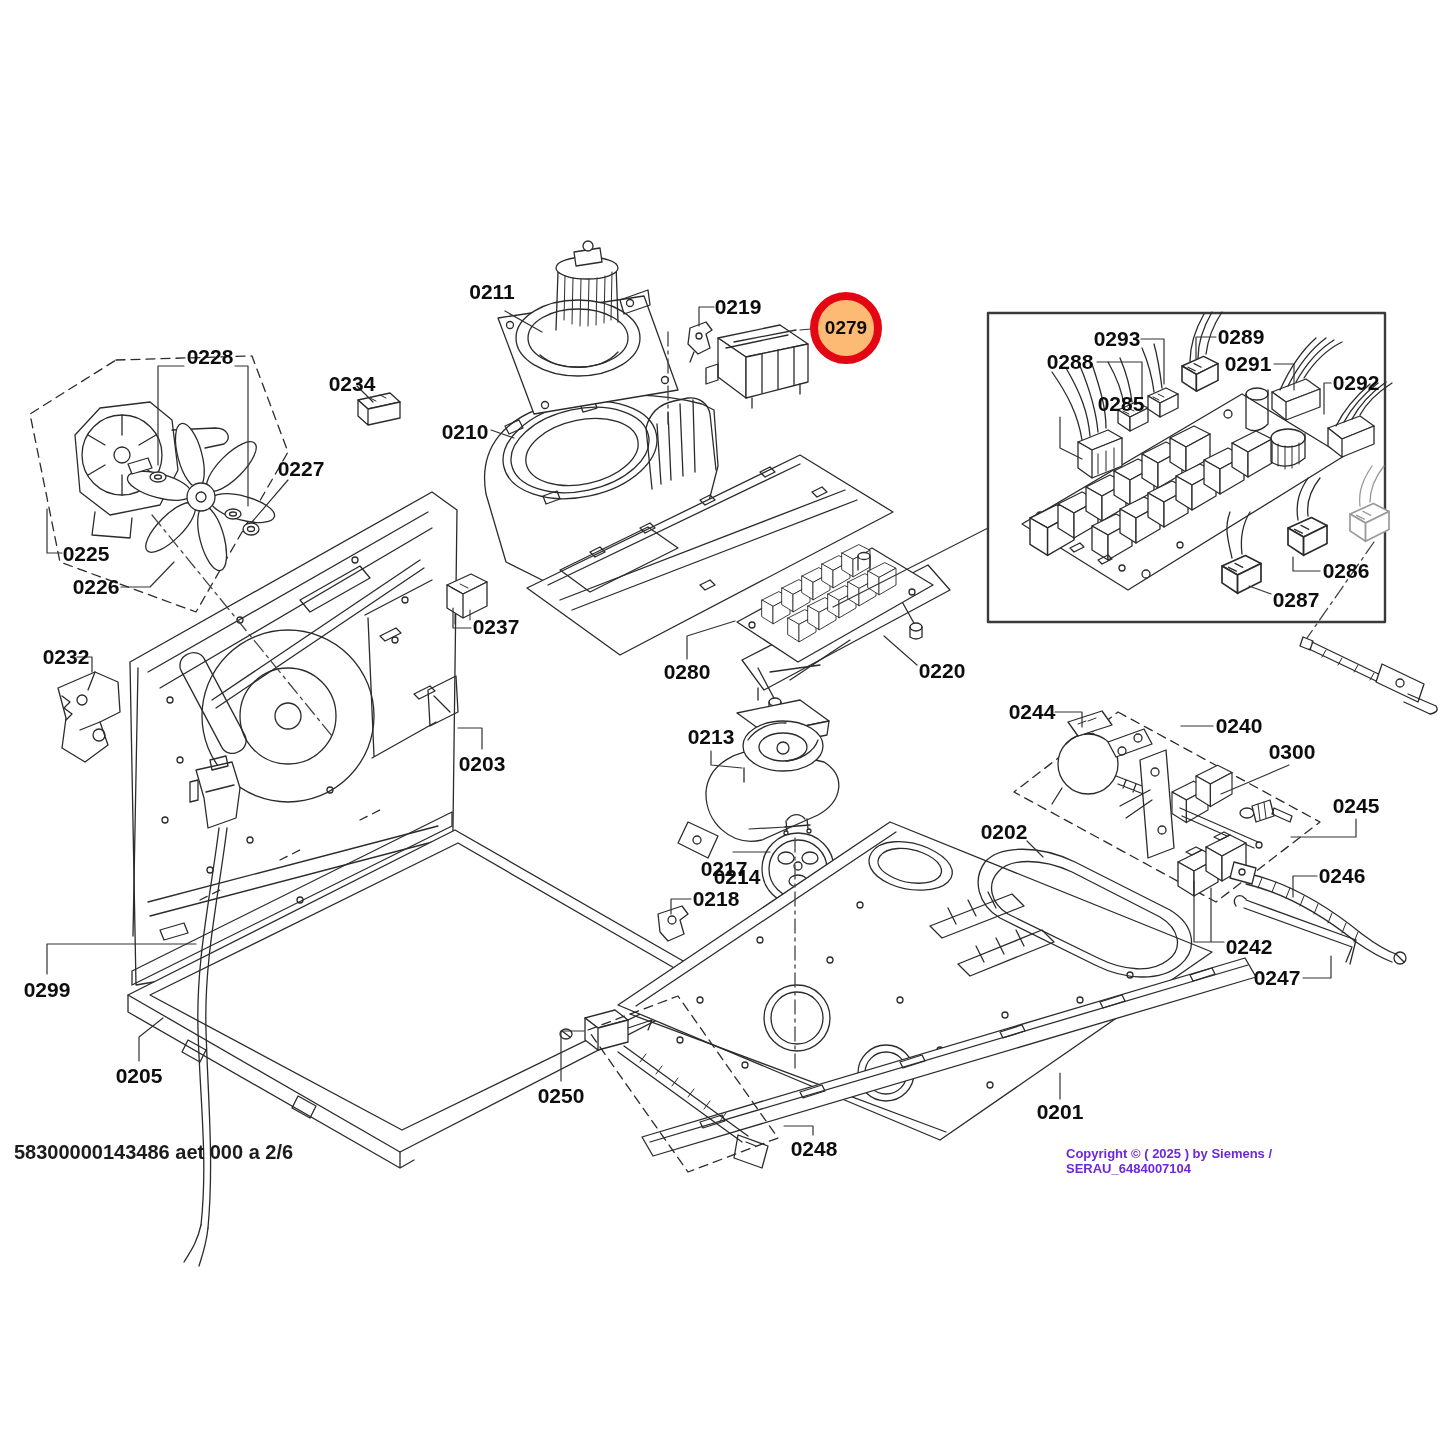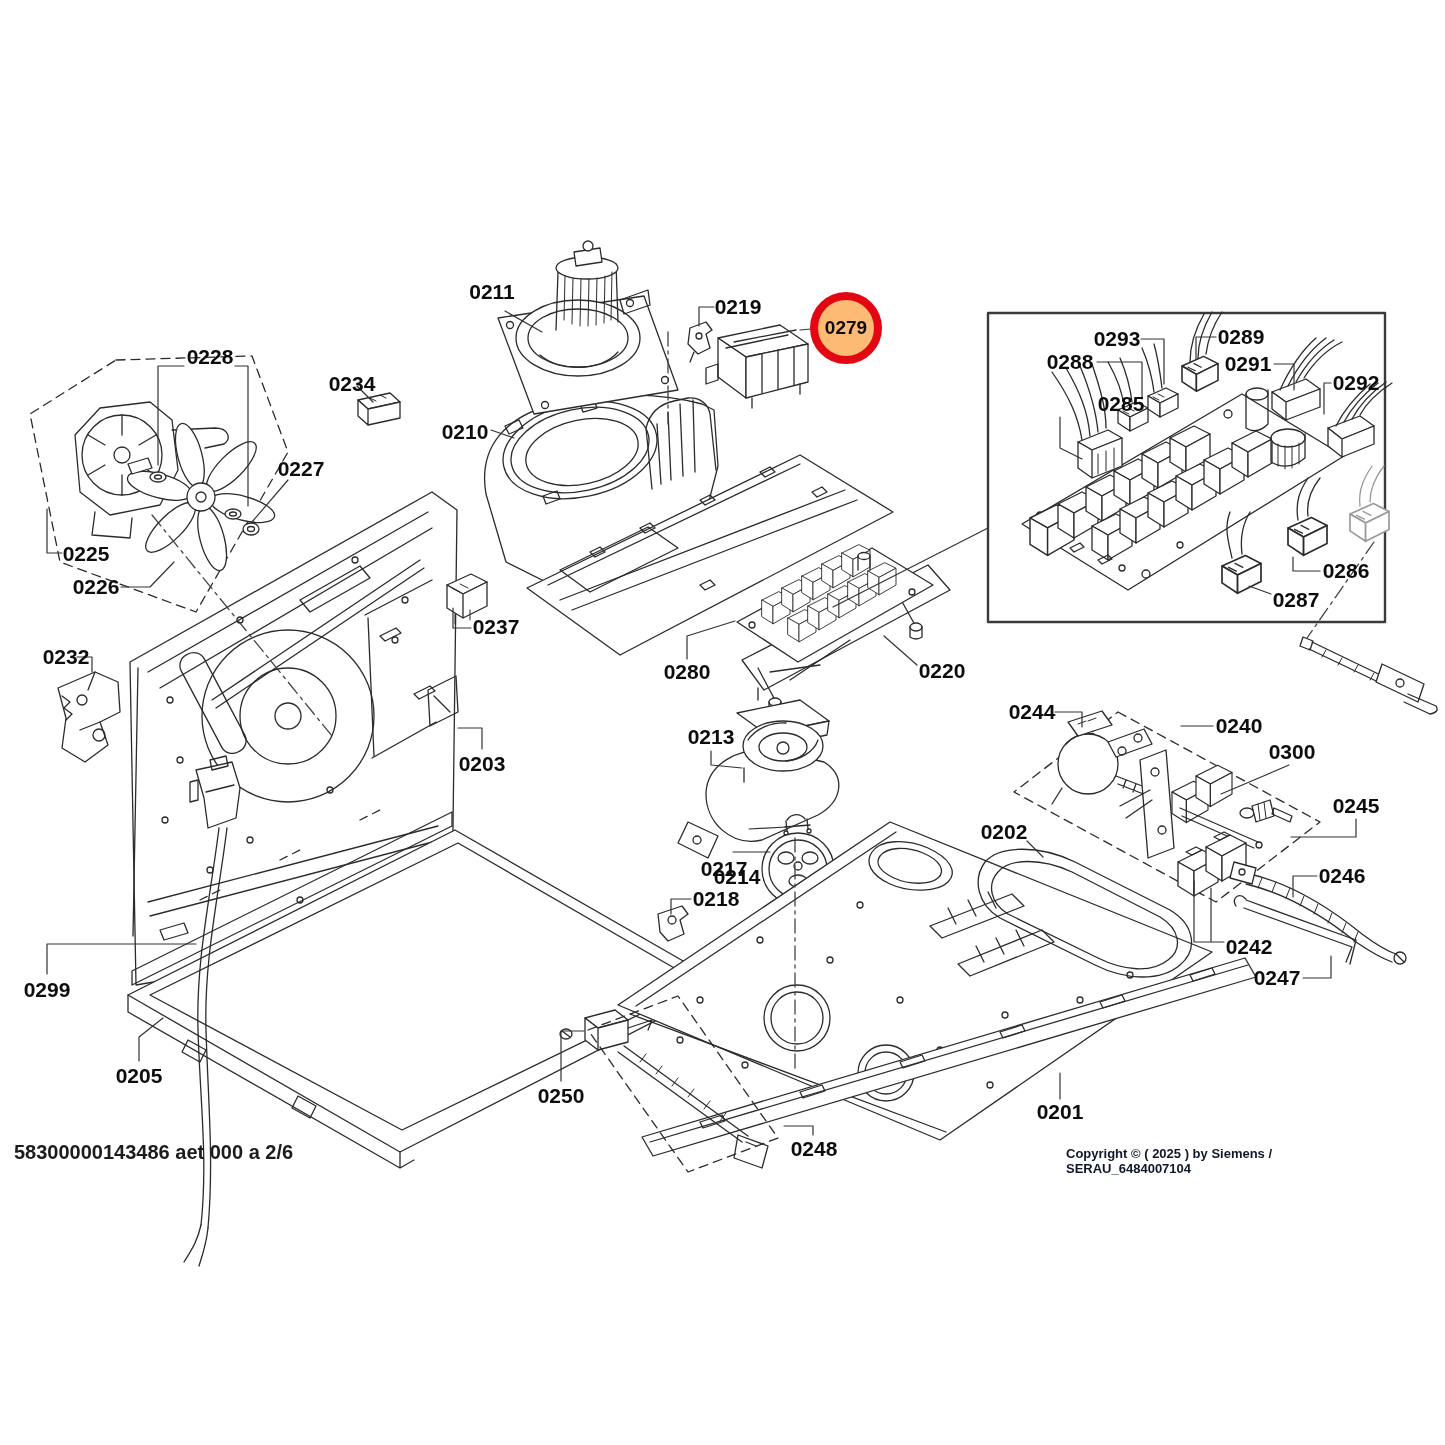--- a/index.html
+++ b/index.html
@@ -11,21 +11,21 @@
   .part-label{position:absolute;transform:translate(-50%,-50%);
       font:700 21px "Liberation Sans",sans-serif;color:#0d0d0d;
       white-space:nowrap;letter-spacing:0;}
   .part-label.highlighted{
       border:8px solid var(--ring,#e30613);border-radius:50%;
       width:56px;height:56px;display:flex;align-items:center;justify-content:center;
       background:#fdba74;font-size:19px;}
   #doc-code{position:absolute;left:14px;top:1141px;
       font:700 20px "Liberation Sans",sans-serif;color:#1c1c1c;}
   #copyright{position:absolute;left:1066px;top:1146px;width:330px;text-align:left;
-      font:700 13px "Liberation Sans",sans-serif;color:#0f172a;}
+      font:700 13px "Liberation Sans",sans-serif;color:#6d28d9;}
 </style>
 </head>
 <body>
 
 <div id="stage">
 
 <svg id="artwork" width="1445" height="1445" viewBox="0 0 1445 1445" stroke="#2b2b2b" fill="none" stroke-width="1.3" stroke-linejoin="round" stroke-linecap="round">
   <defs>
     <g id="rc">
           <path d="M0,0 L24,-12 L40,-4 L16,9 Z" fill="#fff"></path>

